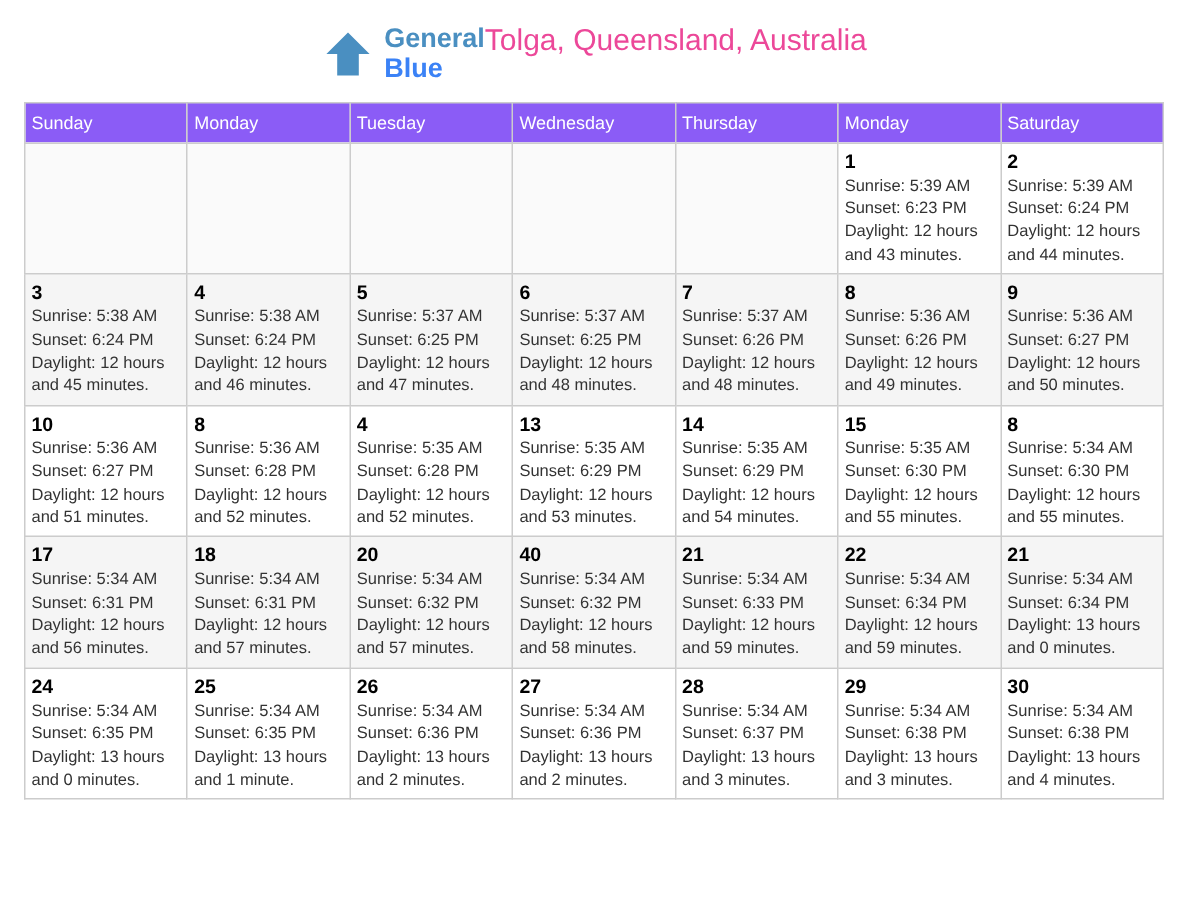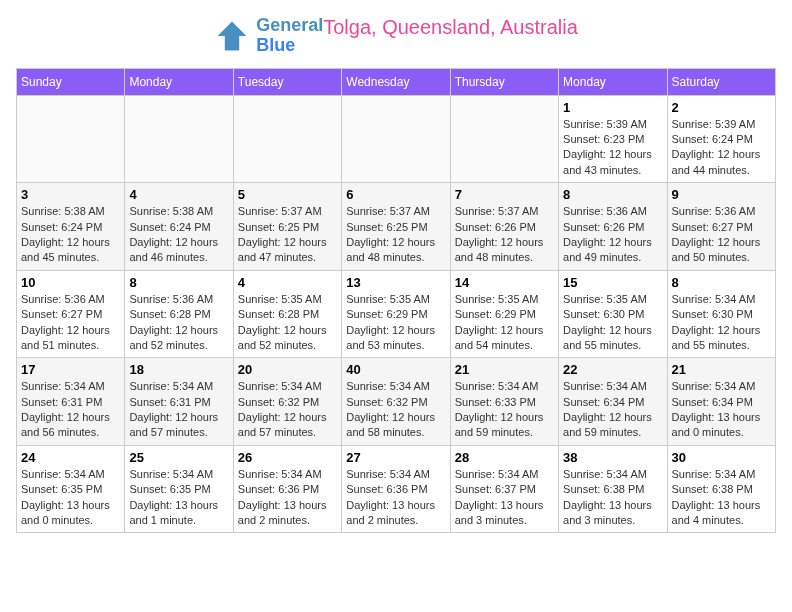--- a/index.html
+++ b/index.html
@@ -292,21 +292,21 @@
           Sunrise: 5:34 AM<br>Sunset: 6:36 PM<br>Daylight: 13 hours and 2 minutes.
         </div>
         </td>
         <td>
           <div class="day-number">28</div>
         <div class="day-info">
           Sunrise: 5:34 AM<br>Sunset: 6:37 PM<br>Daylight: 13 hours and 3 minutes.
         </div>
         </td>
         <td>
-          <div class="day-number">38</div>
+          <div class="day-number">29</div>
         <div class="day-info">
           Sunrise: 5:34 AM<br>Sunset: 6:38 PM<br>Daylight: 13 hours and 3 minutes.
         </div>
         </td>
         <td>
           <div class="day-number">30</div>
         <div class="day-info">
           Sunrise: 5:34 AM<br>Sunset: 6:38 PM<br>Daylight: 13 hours and 4 minutes.
         </div>
         </td>

